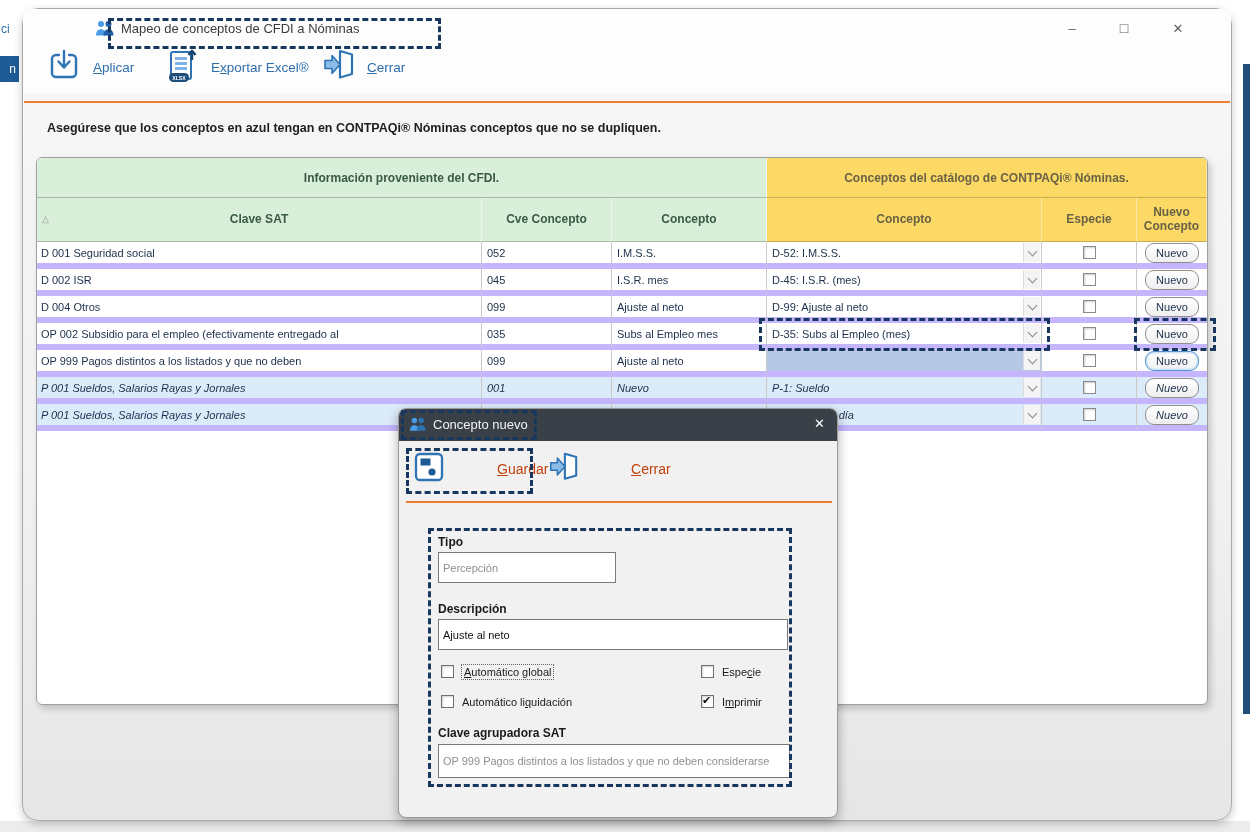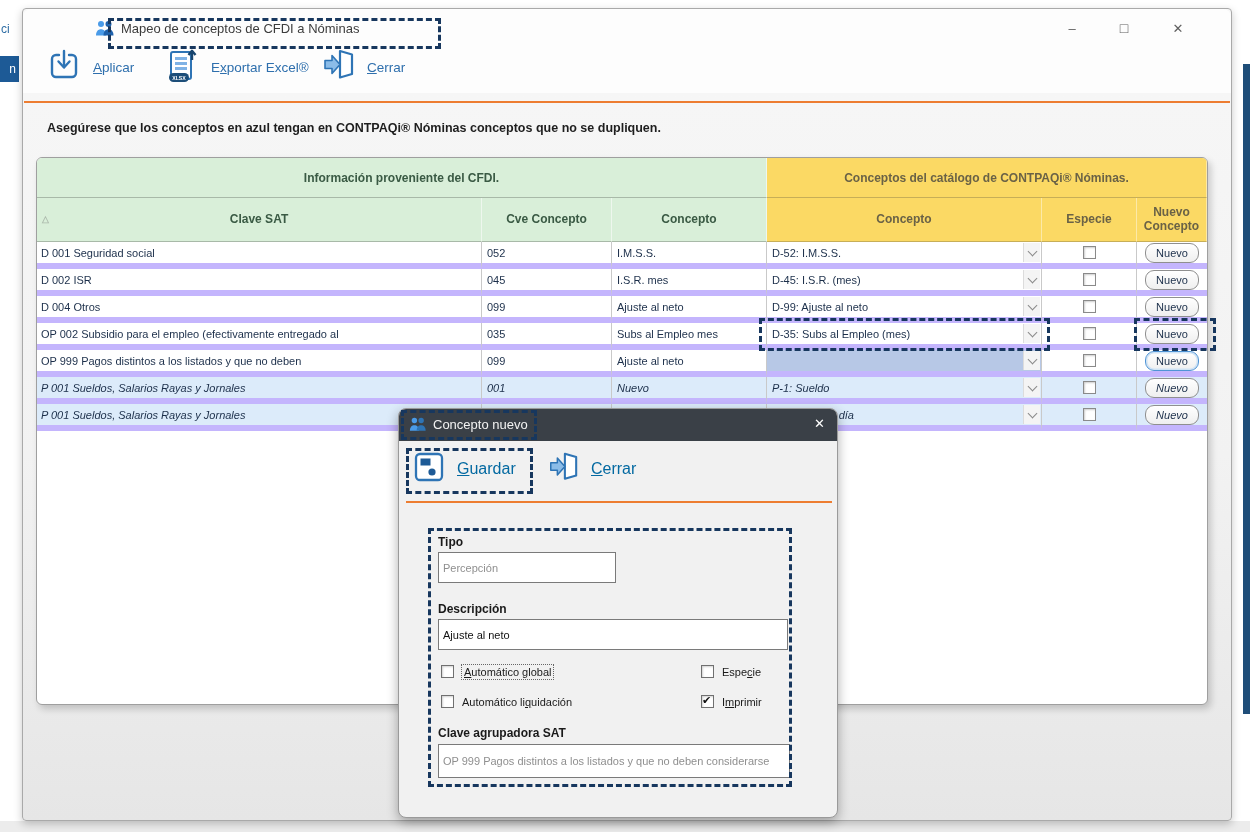--- a/index.html
+++ b/index.html
@@ -12,21 +12,21 @@
   .bg-frag-text{position:absolute;left:1px;top:22px;color:#2e6da4;font-size:12px;}
   .bg-frag-box{position:absolute;left:0;top:56px;width:19px;height:26px;background:#1d5a96;color:#fff;
     font-size:12px;display:flex;align-items:center;justify-content:flex-end;padding-right:3px;box-sizing:border-box;}
   .bg-right-strip{position:absolute;left:1243px;top:64px;width:7px;height:650px;background:#1f4e79;}
   .bg-bottom-strip{position:absolute;left:0;top:821px;width:1250px;height:11px;background:#ececec;}
 
   
   .win{
     position:absolute;left:22px;top:8px;width:1210px;height:813px;
     background:linear-gradient(#f7f7f7 0%,#f2f2f2 55%,#e6e6e6 100%);
-    border:1px solid #a9a9a9;border-radius:4px;
+    border:1px solid #a9a9a9;border-radius:16px;
     box-shadow:0 3px 8px rgba(0,0,0,.22);box-sizing:border-box;
   }
   .titlebar{position:absolute;left:0;top:0;width:100%;height:40px;background:#fdfdfd;border-radius:8px 8px 0 0;}
   .title-icon{position:absolute;left:72px;top:11px;width:20px;height:17px;}
   .title-text{position:absolute;left:98px;top:12px;font-size:13px;color:#3c3c3c;white-space:nowrap;}
   .winctl{position:absolute;top:6px;width:30px;height:26px;display:flex;align-items:center;justify-content:center;
     color:#606060;font-size:13px;}
   .ctl-min{left:1034px;} .ctl-max{left:1086px;font-size:14px;} .ctl-close{left:1140px;}
 
   .toolbar{position:absolute;left:0;top:32px;width:100%;height:52px;background:#fdfdfd;}
@@ -86,21 +86,21 @@
     position:absolute;left:398px;top:408px;width:440px;height:410px;z-index:40;
     background:#f1f1f1;border:1px solid #9a9a9a;border-radius:8px;
     box-shadow:0 4px 12px rgba(0,0,0,.32);box-sizing:border-box;
   }
   .dlg-head{position:absolute;left:0;top:0;width:100%;height:32px;background:#3a4047;border-radius:7px 7px 0 0;}
   .dlg-icon{position:absolute;left:10px;top:8px;width:18px;height:15px;}
   .dlg-title{position:absolute;left:34px;top:8px;font-size:13px;color:#f2f2f2;}
   .dlg-close{position:absolute;right:12px;top:7px;color:#fff;font-size:13px;}
   .dlg-toolbar{position:absolute;left:0;top:32px;width:100%;height:60px;}
   .dlg-tbi{position:absolute;display:flex;align-items:center;gap:12px;top:8px;height:40px;}
-  .dlg-tbi .lbl{font-size:16px;color:#0369a1;}
+  .dlg-tbi .lbl{font-size:14px;color:#c2410c;margin-left:40px;}
   .dtb-guardar{left:14px;} .dtb-cerrar{left:148px;}
   .dlg-orange{position:absolute;left:7px;top:92px;width:426px;height:2px;background:#ed7d31;}
   .flabel{position:absolute;font-size:12px;font-weight:bold;color:#1a1a1a;}
   .finput{position:absolute;box-sizing:border-box;border:1px solid #7a7a7a;background:#fff;
     font-family:"Liberation Sans",sans-serif;font-size:11px;color:#111;padding:2px 4px;border-radius:0;}
   .finput.muted{color:#8f8f8f;}
   .f-tipo-l{left:39px;top:126px;} .f-tipo{left:39px;top:143px;width:178px;height:31px;}
   .f-desc-l{left:39px;top:193px;} .f-desc{left:39px;top:210px;width:350px;height:31px;}
   .f-sat-l{left:39px;top:317px;} .f-sat{left:39px;top:335px;width:352px;height:34px;color:#8f8f8f;}
   .cbrow{position:absolute;display:flex;align-items:center;gap:8px;height:15px;}

